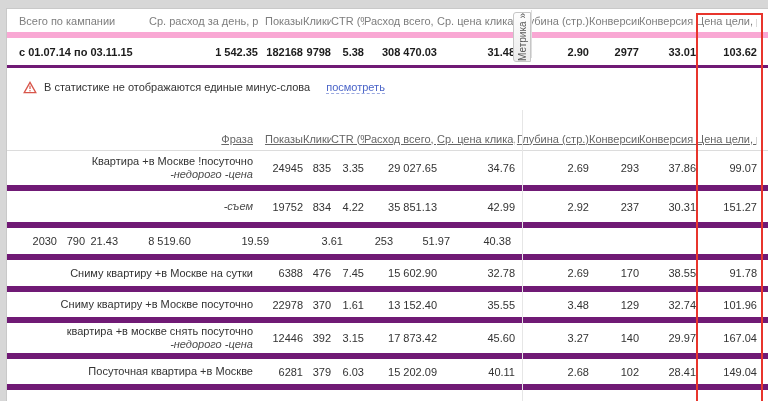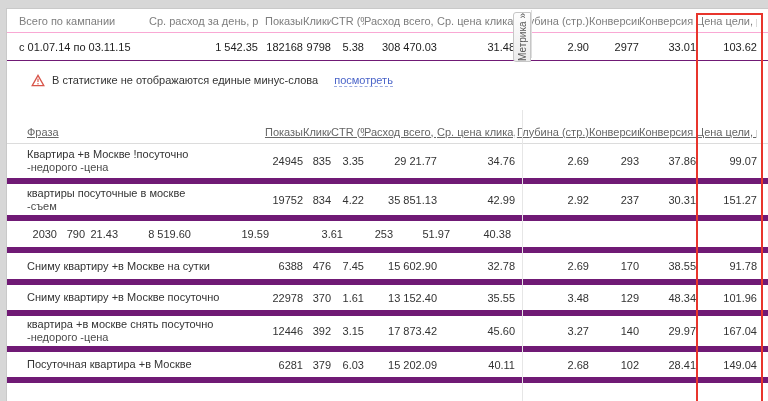--- a/index.html
+++ b/index.html
@@ -23,45 +23,45 @@
   .c-imp-s{width:45px}
   .c-imp{width:50px}
   .c-cli{width:28px}
   .c-ctr{width:33px}
   .c-exp{width:73px}
   .c-cpc{width:78px}
   .c-glub{width:74px}
   .c-conv{width:50px}
   .c-convp{width:57px}
   .c-goal{width:61px}
-  .c-phrase{width:246px;padding-left:20px;text-align:left}
-
-  .sum-head{height:23px;border-bottom:1px solid #f9a8d4;color:#7e7e7e}
-  .sum-vals{height:27px;border-bottom:1px solid #701a75;font-weight:normal;color:#1c1c1c}
-
-  .warning{height:22px;margin-top:8px;display:flex;align-items:center;padding-left:24px}
+  .c-phrase{width:246px;padding-left:20px;text-align:right}
+
+  .sum-head{height:23px;border-bottom:6px solid #f9a8d4;color:#7e7e7e}
+  .sum-vals{height:27px;border-bottom:3px solid #701a75;font-weight:bold;color:#1c1c1c}
+
+  .warning{height:22px;margin-top:8px;display:flex;align-items:center;padding-left:16px}
   .warn-icon{flex:0 0 auto;margin-right:7px;display:block}
   .pseudo-link{color:#4a64c8;border-bottom:1px dashed rgba(74,100,200,.55);cursor:pointer;text-decoration:none;margin-left:16px}
 
   .t-head{height:23px;margin-top:29px;border-bottom:1px solid #dcdcdc;color:#666}
   .t-head a{color:#666;text-decoration:underline;cursor:pointer}
 
   .t-row{border-bottom:6px solid #701a75;color:#333}
   .t-body .t-row:nth-child(1){height:34px}
   .t-body .t-row:nth-child(2){height:31px}
   .t-body .t-row:nth-child(3){height:26px}
   .t-body .t-row:nth-child(4){height:26px}
   .t-body .t-row:nth-child(5){height:25px}
   .t-body .t-row:nth-child(6){height:30px}
   .t-body .t-row:nth-child(7){height:25px}
   .t-body .t-row:nth-child(8){height:30px}
   .t-body .t-row:nth-child(9){height:27px}
   .t-body .t-row:nth-child(10){height:26px}
   .ph-line1{line-height:13px}
-  .ph-line2{line-height:13px;color:#4a4a4a}
+  .ph-line2{line-height:13px;font-style:italic;color:#4a4a4a}
 
   .more{
     display:inline-block;background:#e7e7e7;color:#8a8a8a;border-radius:2px;
     font-size:9px;line-height:5px;padding:0 3px 4px;margin-left:8px;
     vertical-align:2px;letter-spacing:1px;cursor:pointer;font-weight:bold;
   }
 
   .metrika-tab{
     position:absolute;left:513px;top:12px;width:18px;height:50px;
     background:linear-gradient(#fdfdfd,#ececec);
@@ -140,31 +140,30 @@
   <div class="t-body">
 
     <div class="frow t-row">
       <div class="cell c-phrase">
         <div class="ph-line1">Квартира +в Москве !посуточно</div>
         <div class="ph-line2">-недорого -цена</div>
       </div>
       <div class="cell c-imp">24945</div>
       <div class="cell c-cli">835</div>
       <div class="cell c-ctr">3.35</div>
-      <div class="cell c-exp">29 21.77</div>
+      <div class="cell c-exp">29 027.65</div>
       <div class="cell c-cpc">34.76</div>
       <div class="cell c-glub">2.69</div>
       <div class="cell c-conv">293</div>
       <div class="cell c-convp">37.86</div>
       <div class="cell c-goal">99.07</div>
     </div>
 
     <div class="frow t-row">
       <div class="cell c-phrase">
-        <div class="ph-line1">квартиры посуточные в москве</div>
         <div class="ph-line2">-съем</div>
       </div>
       <div class="cell c-imp">19752</div>
       <div class="cell c-cli">834</div>
       <div class="cell c-ctr">4.22</div>
       <div class="cell c-exp">35 851.13</div>
       <div class="cell c-cpc">42.99</div>
       <div class="cell c-glub">2.92</div>
       <div class="cell c-conv">237</div>
       <div class="cell c-convp">30.31</div>
@@ -204,21 +203,21 @@
       <div class="cell c-phrase">
         <div class="ph-line1">Сниму квартиру +в Москве посуточно</div>
       </div>
       <div class="cell c-imp">22978</div>
       <div class="cell c-cli">370</div>
       <div class="cell c-ctr">1.61</div>
       <div class="cell c-exp">13 152.40</div>
       <div class="cell c-cpc">35.55</div>
       <div class="cell c-glub">3.48</div>
       <div class="cell c-conv">129</div>
-      <div class="cell c-convp">48.34</div>
+      <div class="cell c-convp">32.74</div>
       <div class="cell c-goal">101.96</div>
     </div>
 
     <div class="frow t-row">
       <div class="cell c-phrase">
         <div class="ph-line1">квартира +в москве снять посуточно</div>
         <div class="ph-line2">-недорого -цена</div>
       </div>
       <div class="cell c-imp">12446</div>
       <div class="cell c-cli">392</div>

